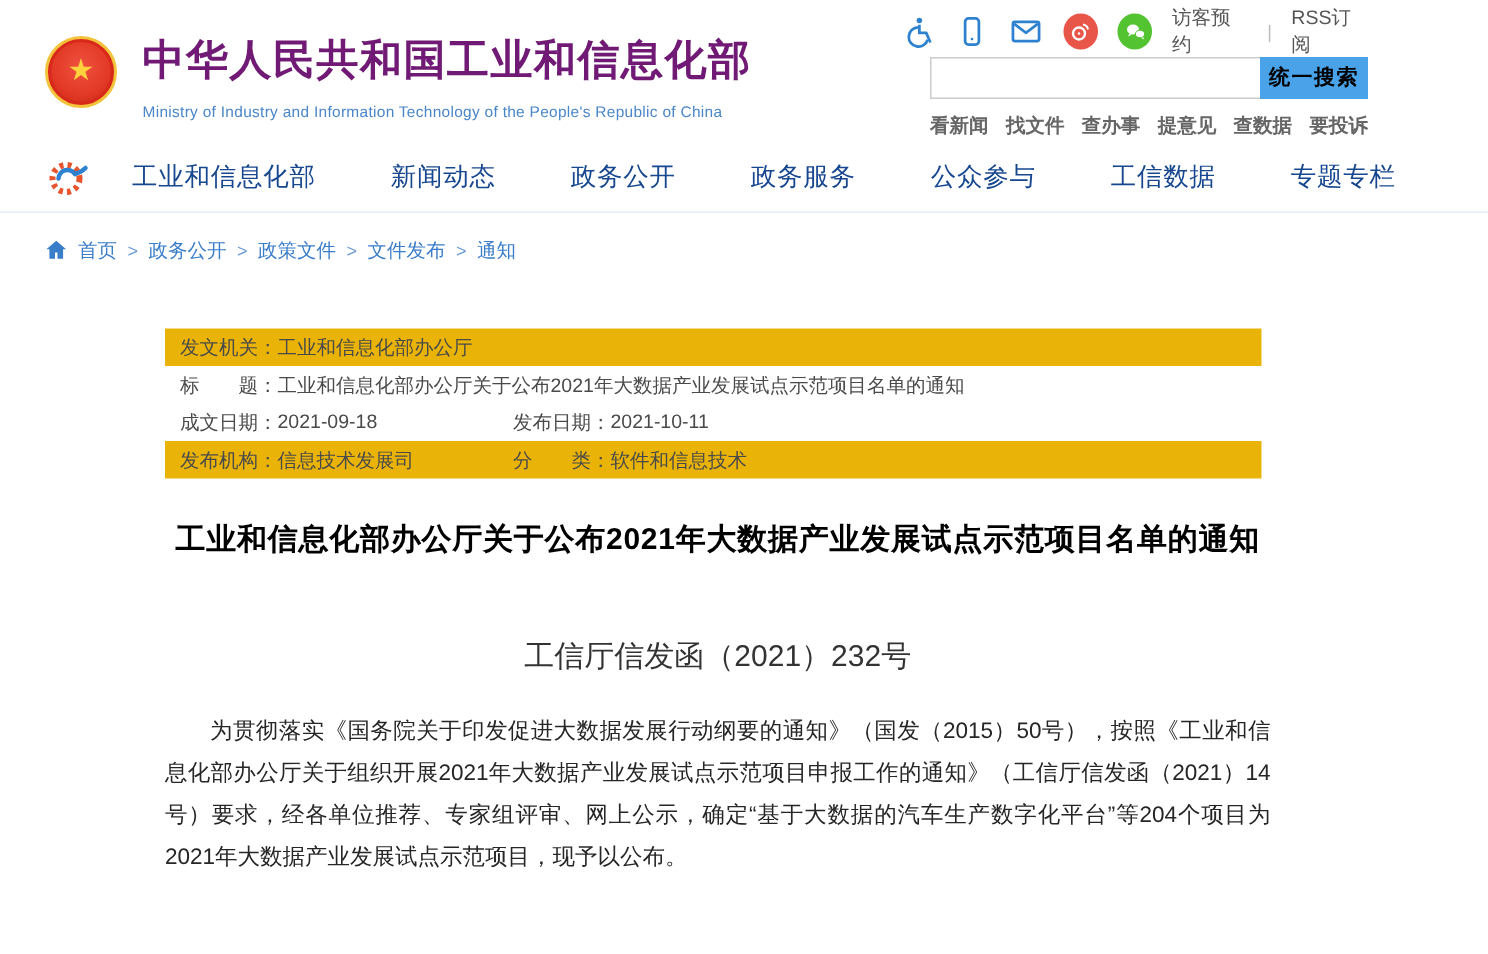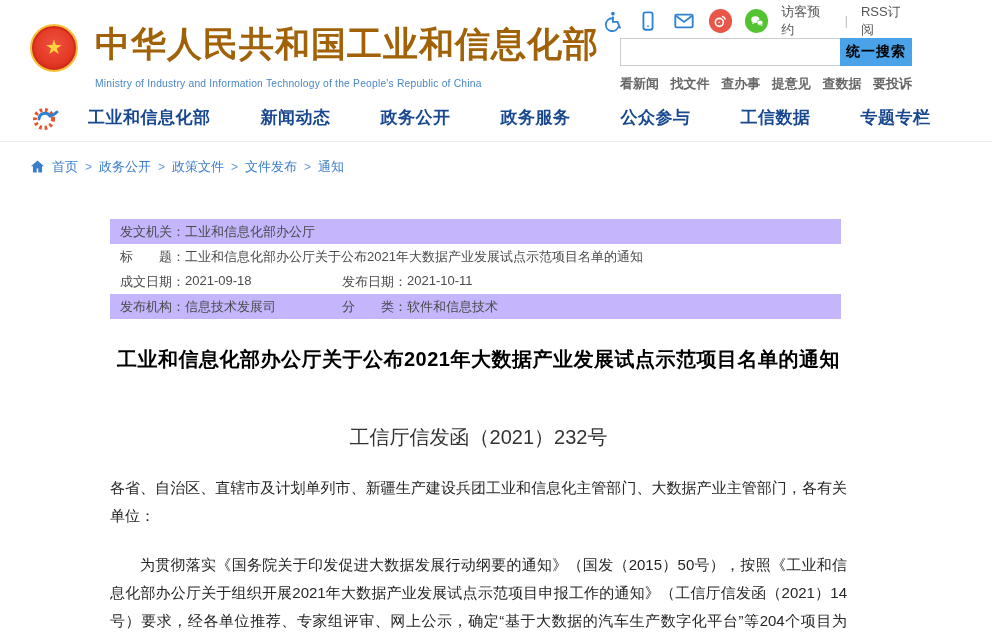--- a/index.html
+++ b/index.html
@@ -27,21 +27,21 @@
   
   .masthead { position:absolute; top:24px; left:30px; display:flex; gap:17px; align-items:flex-start; }
   .emblem {
     width:48px; height:48px; border-radius:50%;
     background:radial-gradient(circle at 50% 42%, #f05140 0%, #e23a26 55%, #c21d0e 100%);
     border:2px solid #f3c33c;
     display:flex; align-items:center; justify-content:center;
     box-shadow:inset 0 0 0 2px #d8281a;
   }
   .emblem .star { color:#ffd23e; font-size:20px; line-height:1; margin-top:-3px; }
-  .site-title-cn { font-size:35px; font-weight:bold; color:#a16207; letter-spacing:1px; line-height:1.15; }
+  .site-title-cn { font-size:28px; font-weight:bold; color:#701a75; letter-spacing:1px; line-height:1.15; }
   .site-title-en { font-size:10.3px; color:#4a86c8; margin-top:14px; letter-spacing:0.2px; }
 
   
   .search { position:absolute; top:38px; left:620px; width:292px; }
   .search-row { display:flex; }
   .search-input {
     width:220px; height:28px; border:1px solid #ccc; border-right:none;
     padding:0 8px; font-size:13px; outline:none;
   }
   .search-btn {
@@ -55,36 +55,36 @@
   .quick-links a { color:#666; }
 
   
   .nav {
     position:absolute; top:94px; left:0; width:992px; height:48px;
     display:flex; align-items:center; border-bottom:1px solid #e7edf3; background:#fff;
   }
   .nav-logo { margin-left:30px; width:30px; height:30px; cursor:pointer; }
   .nav-list { list-style:none; display:flex; margin-left:28px; }
   .nav-item { margin-right:50px; }
-  .nav-item a { font-size:17px; font-weight:bold; color:#17478f; letter-spacing:0.5px; }
+  .nav-item a { font-size:17px; font-weight:normal; color:#17478f; letter-spacing:0.5px; }
 
   
   .breadcrumb {
     position:absolute; top:158px; left:30px;
     display:flex; align-items:center; gap:7px; font-size:13px; color:#3a7dc9;
   }
   .breadcrumb a { color:#3a7dc9; }
   .crumb-sep { color:#6c9cd0; font-size:12px; }
   .home-icon { display:inline-flex; margin-top:-2px; }
 
   
   .doc { position:absolute; top:219px; left:110px; width:737px; }
   .meta-table { width:731px; font-size:13px; color:#4a4a4a; }
   .meta-row { height:25px; display:flex; align-items:center; padding-left:10px; }
-  .meta-row.gray { background:#c4b5fd; }
+  .meta-row.gray { background:#eab308; }
   .meta-cell { display:flex; white-space:nowrap; }
   .meta-cell.first { width:222px; }
   .m-label { color:#4a4a4a; }
   .m-value { color:#4a4a4a; }
 
   .doc-title {
     margin-top:27px; text-align:center; font-size:20px; font-weight:bold;
     color:#000; letter-spacing:0.5px;
   }
   .doc-number { margin-top:51px; text-align:center; font-size:20px; color:#333; }
@@ -229,17 +229,16 @@
           <span class="m-value">软件和信息技术</span>
         </span>
     </div>
   </div>
 
   <h1 class="doc-title">工业和信息化部办公厅关于公布2021年大数据产业发展试点示范项目名单的通知</h1>
 
   <div class="doc-number">工信厅信发函（2021）232号</div>
 
   <div class="doc-body">
-    <p>各省、自治区、直辖市及计划单列市、新疆生产建设兵团工业和信息化主管部门、大数据产业主管部门，各有关单位：</p>
     <p class="indent">为贯彻落实《国务院关于印发促进大数据发展行动纲要的通知》（国发（2015）50号），按照《工业和信息化部办公厅关于组织开展2021年大数据产业发展试点示范项目申报工作的通知》（工信厅信发函（2021）14号）要求，经各单位推荐、专家组评审、网上公示，确定“基于大数据的汽车生产数字化平台”等204个项目为2021年大数据产业发展试点示范项目，现予以公布。</p>
   </div>
 
 </div>
 
 </body></html>

